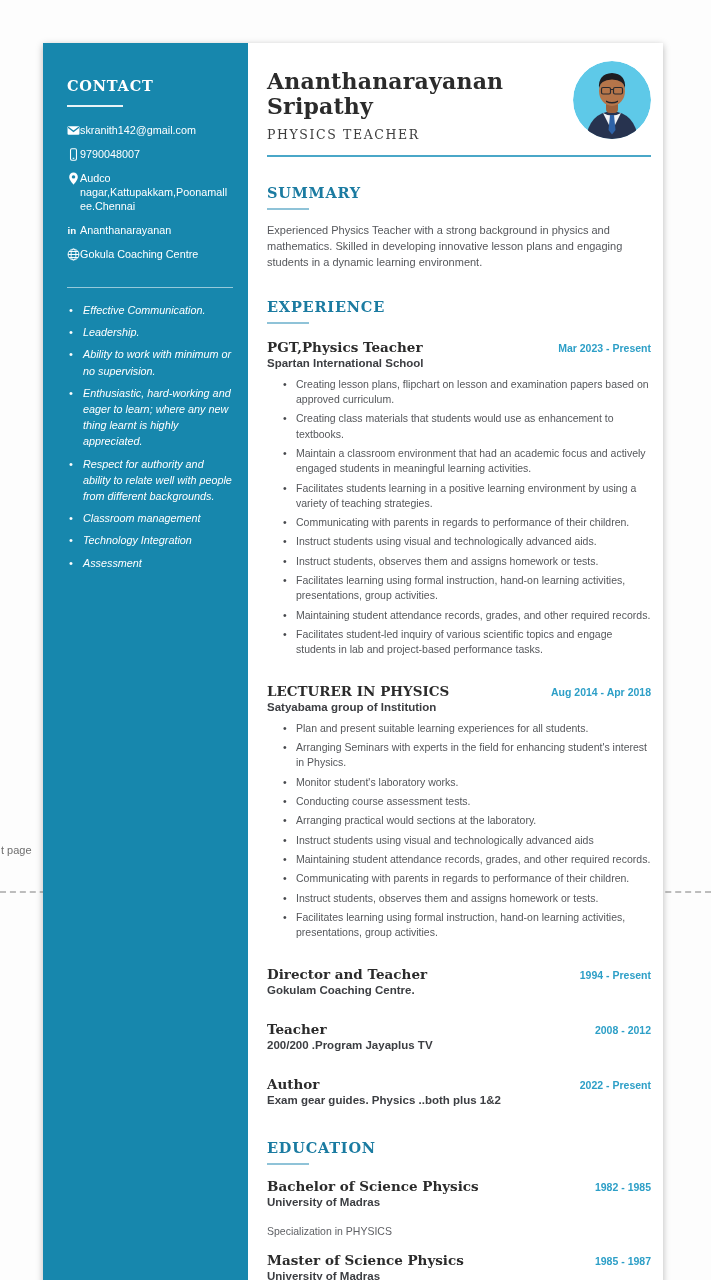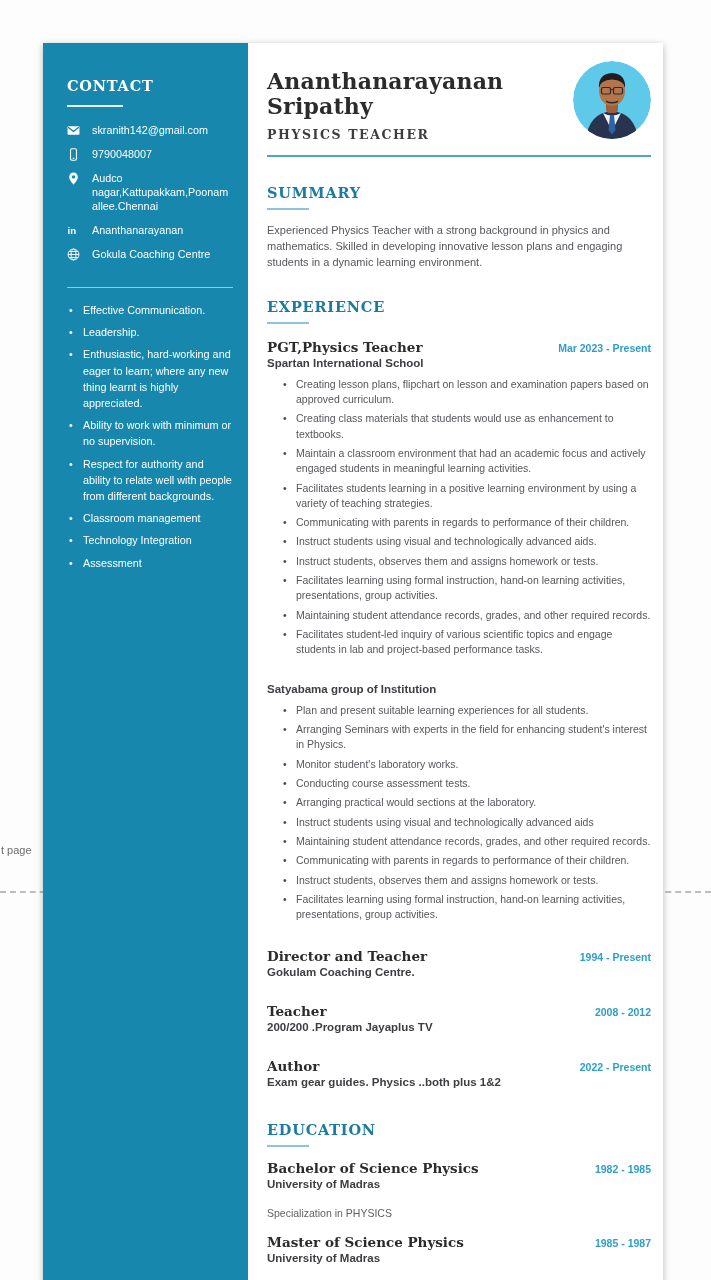--- a/index.html
+++ b/index.html
@@ -33,42 +33,42 @@
     background:#1787ad; color:#ffffff;
     padding:34px 15px 20px 24px;
   }
   .side-heading {
     font-family:"DejaVu Serif", serif; font-weight:bold;
     font-size:14.5px; letter-spacing:0.8px; line-height:1.3;
   }
   .side-rule-short { width:56px; border-bottom:2px solid rgba(255,255,255,0.9); margin:9px 0 16px; }
   .side-rule-long  { border-bottom:1px solid rgba(255,255,255,0.55); margin:9px 0 14px; }
   .contact-item {
-    display:flex; align-items:flex-start; gap:12px;
+    display:flex; align-items:flex-start; gap:0;
     margin-bottom:10px; font-size:10.8px; line-height:1.3;
   }
   .contact-item .txt { overflow-wrap:break-word; word-break:break-word; min-width:0; }
   .cicon { width:13px; height:13px; flex-shrink:0; margin-top:1px; }
   .skills-block { margin-top:26px; }
   .skill-list { list-style:none; }
   .skill-list li {
     position:relative; padding-left:16px;
-    font-size:10.8px; line-height:1.5; margin-bottom:6px;
+    font-size:10.8px; line-height:1.5; margin-bottom:6px;font-style:italic;
   }
   .skill-list li::before { content:"•"; position:absolute; left:2px; top:0; }
   
   .main { flex:1; padding:26px 12px 18px 19px; min-width:0; }
   .header-row { display:flex; align-items:flex-start; }
   .name {
     font-family:"DejaVu Serif", serif; font-weight:bold;
     font-size:22px; line-height:1.13; color:#2b2b2b;
     letter-spacing:0.2px; max-width:290px;
   }
   .top-title {
-    font-family:"DejaVu Serif", serif; font-weight:700;
+    font-family:"DejaVu Serif", serif; font-weight:400;
     font-size:12.5px; letter-spacing:1.6px; color:#3d3d3d; margin-top:8px;
   }
   .avatar {
     width:78px; height:78px; border-radius:50%; overflow:hidden;
     margin-left:auto; margin-top:-8px; flex-shrink:0;
   }
   .header-divider { border-bottom:2px solid #4aa7c8; margin-top:13px; }
   .section { margin-top:27px; }
   .section.edu-section { margin-top:33px; }
   .sec-heading {
@@ -154,23 +154,23 @@
     </div>
 
     <div class="skills-block">
       <div class="side-rule-long"></div>
       <ul class="skill-list">
 
           <li>Effective Communication.</li>
 
           <li>Leadership.</li>
 
+          <li>Ability to work with minimum or no supervision.</li>
+
           <li>Enthusiastic, hard-working and eager to learn; where any new thing learnt is highly appreciated.</li>
-
-          <li>Ability to work with minimum or no supervision.</li>
 
           <li>Respect for authority and ability to relate well with people from different backgrounds.</li>
 
           <li>Classroom management</li>
 
           <li>Technology Integration</li>
 
           <li>Assessment</li>
         </ul>
     </div>
@@ -228,20 +228,24 @@
             <li>Communicating with parents in regards to performance of their children.</li>
             <li>Instruct students using visual and technologically advanced aids.</li>
             <li>Instruct students, observes them and assigns homework or tests.</li>
             <li>Facilitates learning using formal instruction, hand-on learning activities, presentations, group activities.</li>
             <li>Maintaining student attendance records, grades, and other required records.</li>
             <li>Facilitates student-led inquiry of various scientific topics and engage students in lab and project-based performance tasks.</li>
           </ul>
       </div>
 
       <div class="job gap">
+        <div class="entry-head">
+          <span class="entry-title">LECTURER IN PHYSICS</span>
+          <span class="entry-dates">Aug 2014 - Apr 2018</span>
+        </div>
         <div class="entry-org">Satyabama group of Institution</div>
         <ul class="bullets">
 
         <li>Plan and present suitable learning experiences for all students.</li>
             <li>Arranging Seminars with experts in the field for enhancing student's interest in Physics.</li>
             <li>Monitor student's laboratory works.</li>
             <li>Conducting course assessment tests.</li>
             <li>Arranging practical would sections at the laboratory.</li>
             <li>Instruct students using visual and technologically advanced aids</li>
             <li>Maintaining student attendance records, grades, and other required records.</li>

